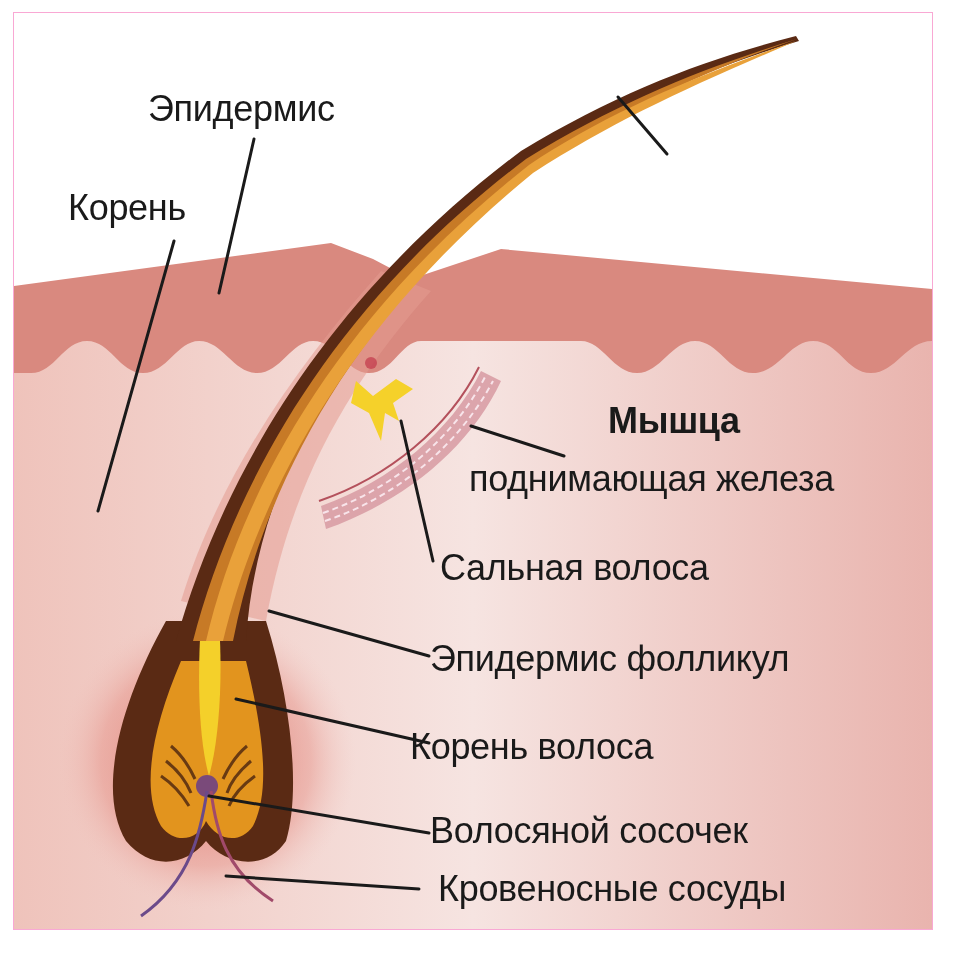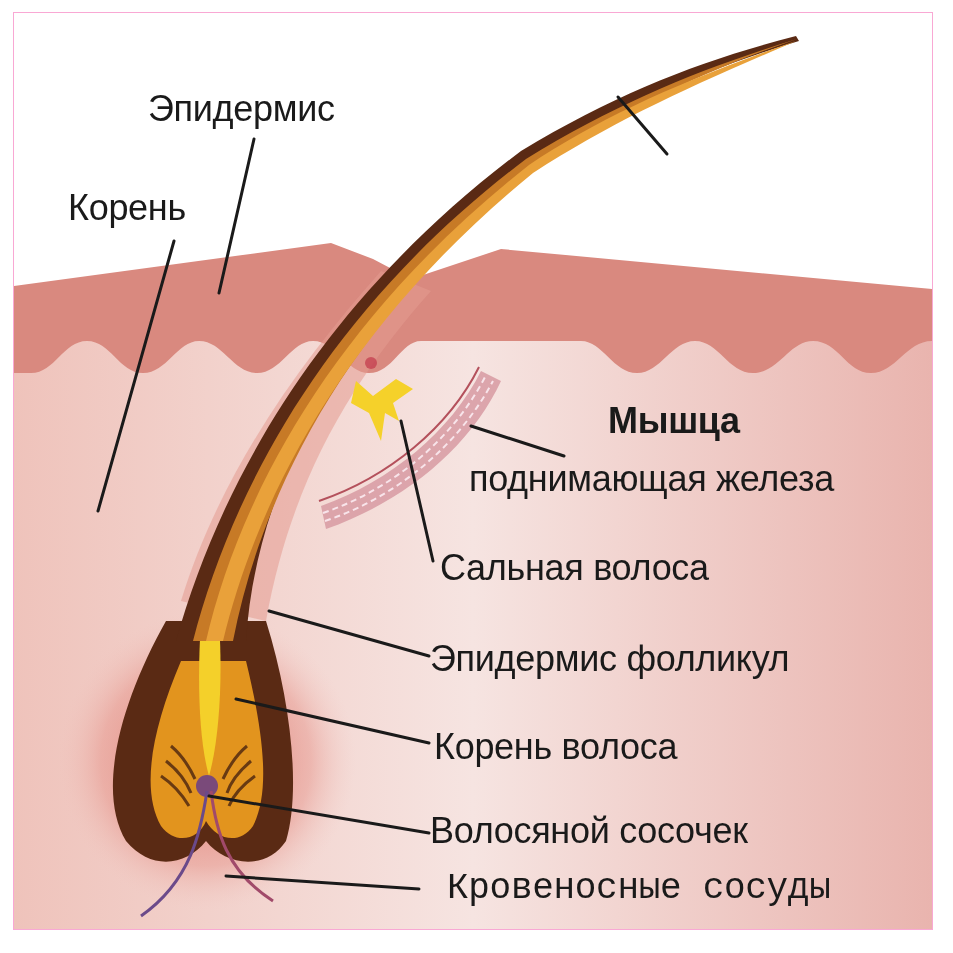--- a/index.html
+++ b/index.html
@@ -96,16 +96,16 @@
       <line x1="225" y1="875" x2="418" y2="888"></line>
     </g>
   </svg>
 
   <div class="label" style="left:134px; top:78px;">Эпидермис</div>
   <div class="label" style="left:54px; top:177px;">Корень</div>
   <div class="label" style="left:594px; top:390px;font-weight:bold;">Мышца</div>
   <div class="label" style="left:455px; top:448px;">поднимающая железа</div>
   <div class="label" style="left:426px; top:537px;">Сальная волоса</div>
   <div class="label" style="left:416px; top:628px;">Эпидермис фолликул</div>
-  <div class="label" style="left:420px; top:716px;">Корень волоса</div>
+  <div class="label" style="left:396px; top:716px;">Корень волоса</div>
   <div class="label" style="left:416px; top:800px;text-align:center;">Волосяной сосочек</div>
-  <div class="label" style="left:433px; top:858px;font-family:Liberation Mono, monospace;">Кровеносные сосуды</div>
+  <div class="label" style="left:424px; top:858px;">Кровеносные сосуды</div>
 </div>
 
 </body></html>

